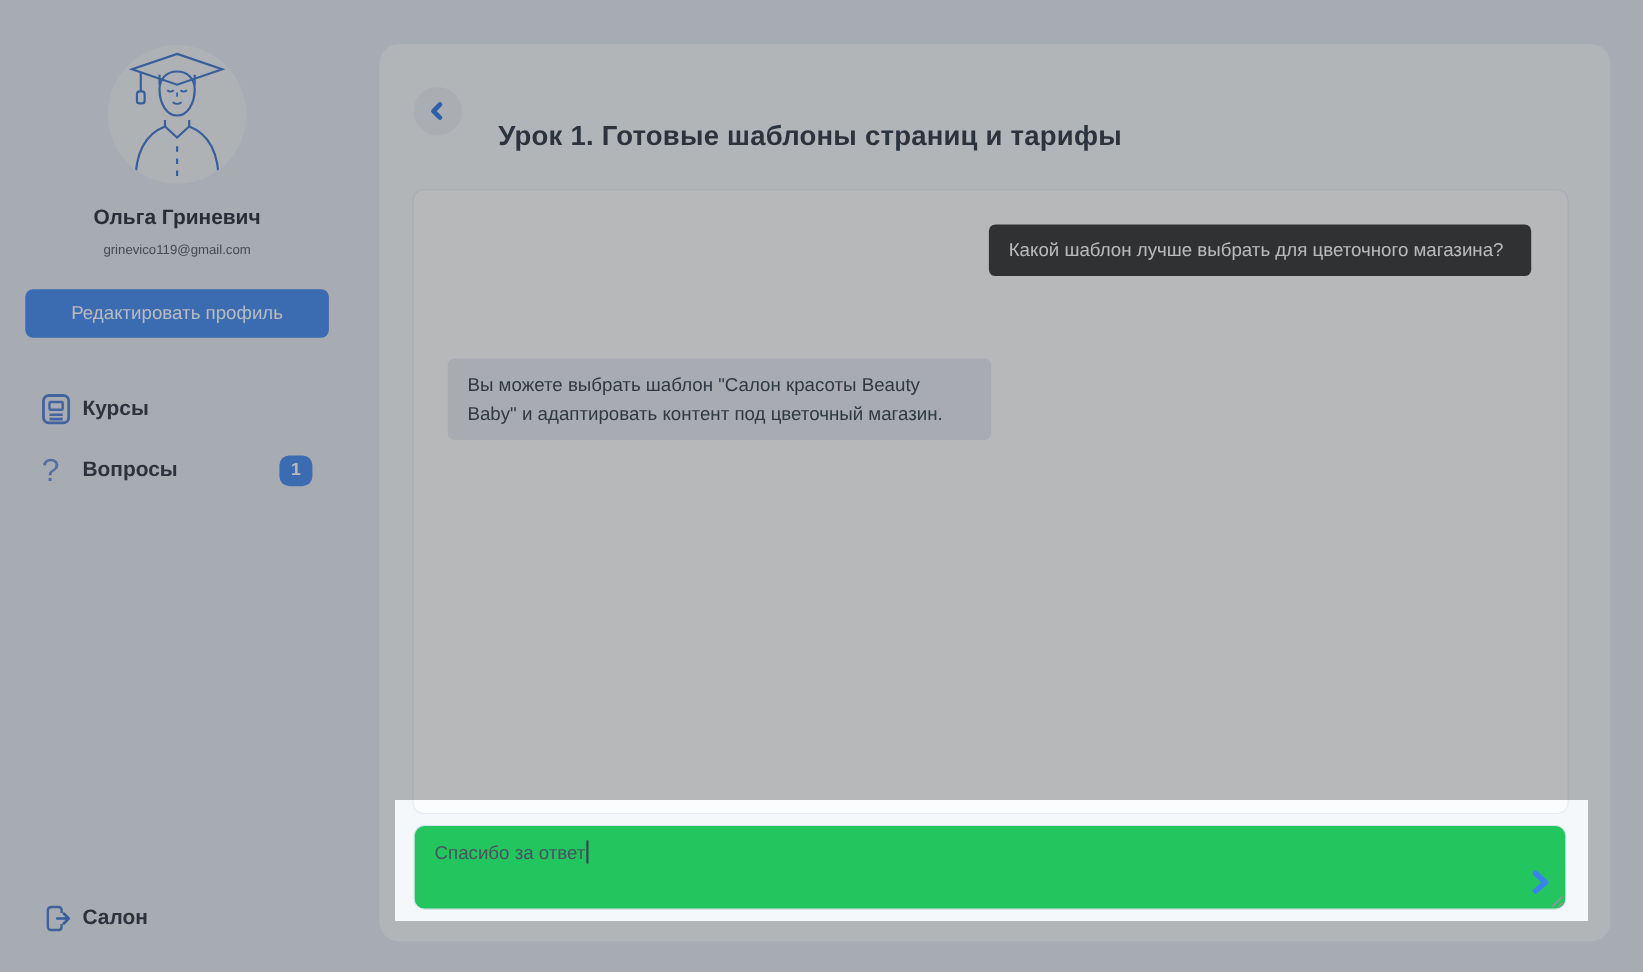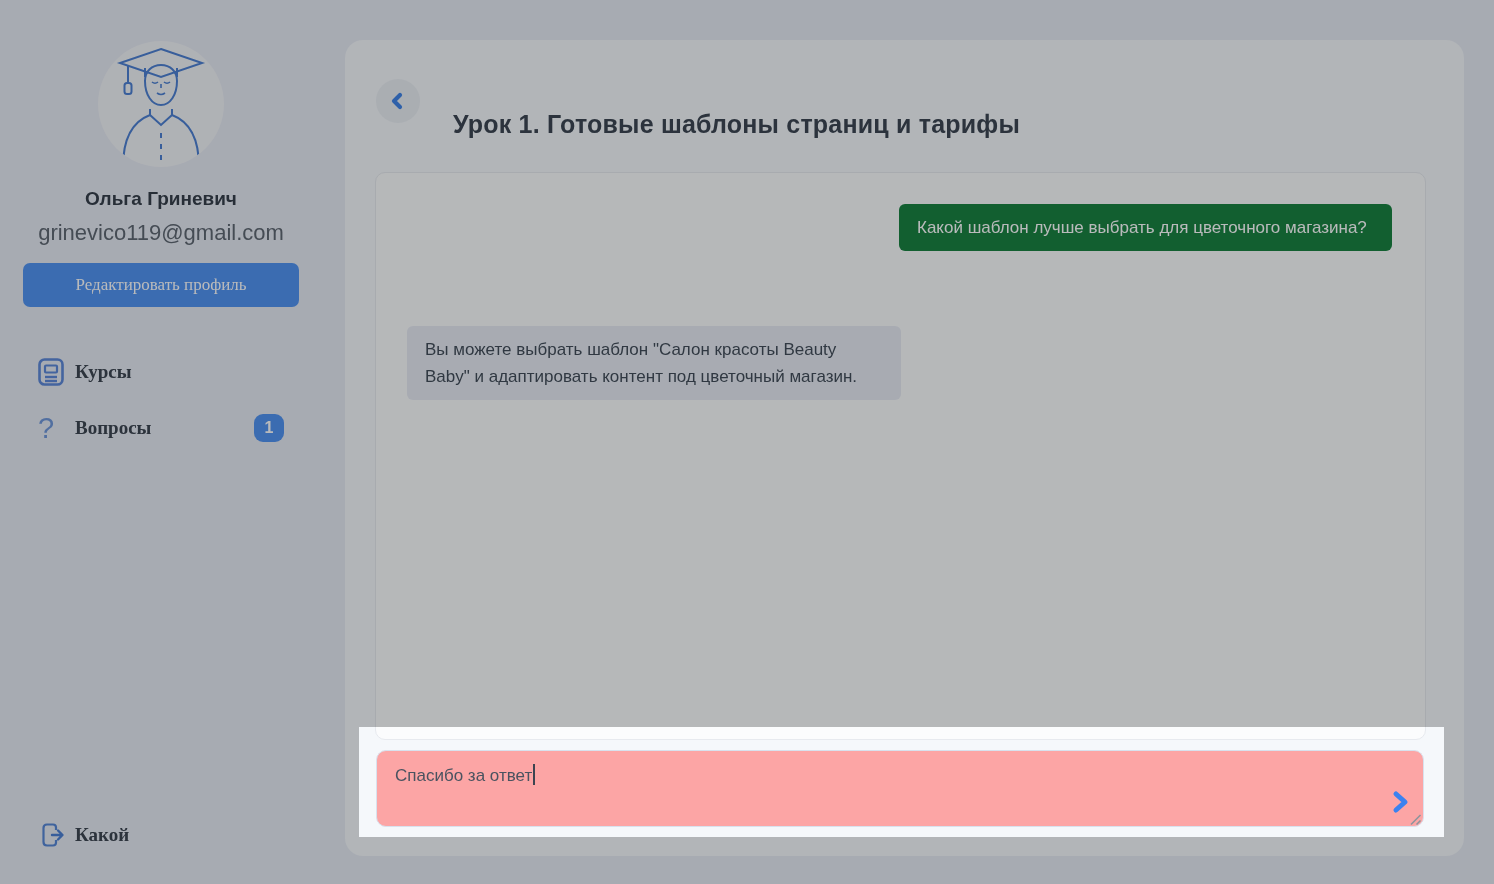--- a/index.html
+++ b/index.html
@@ -16,32 +16,32 @@
   .avatar {
     position:absolute; left:98px; top:41px; width:126px; height:126px;
     border-radius:50%; background:#f2f4f7; overflow:hidden;
   }
   .user-name {
     position:absolute; left:0; top:188px; width:322px; text-align:center;
     font-size:19px; font-weight:bold; color:#333b46;
   }
   .user-email {
     position:absolute; left:0; top:220px; width:322px; text-align:center;
-    font-size:22px; color:#5d656f;
+    font-size:12px; color:#5d656f;
   }
   .edit-profile-btn {
     position:absolute; left:23px; top:263px; width:276px; height:44px;
     background:#4f92f2; border:none; border-radius:7px;
-    color:#fff; font-size:17px; font-family:Liberation Serif, serif; cursor:pointer;
+    color:#fff; font-size:17px; font-family:Liberation Sans, sans-serif; cursor:pointer;
   }
   .menu-item { position:absolute; left:0; width:322px; height:44px; cursor:pointer; }
   .menu-item .mi-icon { position:absolute; left:38px; top:50%; transform:translateY(-50%); line-height:0; }
   .menu-item .mi-label {
     position:absolute; left:75px; top:50%; transform:translateY(-50%);
-    font-size:19px; font-weight:bold; color:#3a424d;font-family:Liberation Serif, serif;
+    font-size:19px; font-weight:bold; color:#3a424d;
   }
   #menu-courses { top:350px; }
   #menu-questions { top:406px;text-align:right; }
   .q-glyph { font-size:29px; color:#6f97da; font-weight:400; line-height:0; display:block; }
   .badge {
     position:absolute; right:38px; top:50%; transform:translateY(-50%);
     width:30px; height:28px; background:#4f92f2; border-radius:9px;
     color:#fff; font-size:16px; font-weight:bold;
     display:flex; align-items:center; justify-content:center;
   }
@@ -60,31 +60,31 @@
   .crumb { position:absolute; left:92px; top:44px; font-size:16px; color:#555d66; }
   .lesson-title { position:absolute; left:108px; top:70px; font-size:25px; font-weight:bold; color:#3a434f; letter-spacing:0.2px; }
 
   .chat {
     position:absolute; left:30px; top:132px; width:1051px; height:568px;
     background:#fbfcfd; border:1px solid #e7eaef; border-radius:10px;
   }
   .bubble { position:absolute; font-size:17px; line-height:27px; border-radius:6px; padding:10px 18px; }
   .bubble-user {
     top:31px; right:33px; width:493px;
-    background:#15803d; color:#ffffff;
+    background:#404040; color:#ffffff;
   }
   .bubble-agent {
     top:153px; left:31px; width:494px;
     background:#e7ebf3; color:#404a56;
   }
 
   
   .composer-box {
     position:absolute; left:31px; top:710px; width:1048px; height:77px;
-    background:#fca5a5; border:1px solid #d8e2ee; border-radius:10px;
+    background:#22c55e; border:1px solid #d8e2ee; border-radius:10px;
     font-size:17px; color:#4a5360; padding:13px 40px 13px 18px;
     cursor:text; overflow:hidden;
   }
   .caret {
     display:inline-block; width:2px; height:21px; background:#3c4450;
     vertical-align:-4px; margin-left:1px;
     animation:blink 1.1s steps(1) infinite;
   }
   @keyframes blink { 50% { opacity:0; } }
   .send-btn {
@@ -166,21 +166,21 @@
       <span class="badge">1</span>
     </div>
 
     <div class="menu-item" id="menu-logout">
       <span class="mi-icon">
         <svg width="30" height="30" viewBox="0 0 30 30" fill="none">
           <path d="M15,4.5 H9 Q5.5,4.5 5.5,8 V22 Q5.5,25.5 9,25.5 H15 Q18,25.5 18,22.5 V20 M18,10 V7.5 Q18,4.5 15,4.5" stroke="#5585d6" stroke-width="2.2"></path>
           <path d="M14,15 H23 M20,10.5 L24.5,15 L20,19.5" stroke="#4b7fd2" stroke-width="2.4" stroke-linecap="round" stroke-linejoin="round"></path>
         </svg>
       </span>
-      <span class="mi-label">Какой</span>
+      <span class="mi-label">Салон</span>
     </div>
   </aside>
 
   <main class="panel">
 
     <button class="back-btn">
       <svg width="24" height="24" viewBox="0 0 24 24">
         <polyline points="14,6 8,12 14,18" fill="none" stroke="#3d82e6" stroke-width="4.2" stroke-linecap="round" stroke-linejoin="round"></polyline>
       </svg>
     </button>

